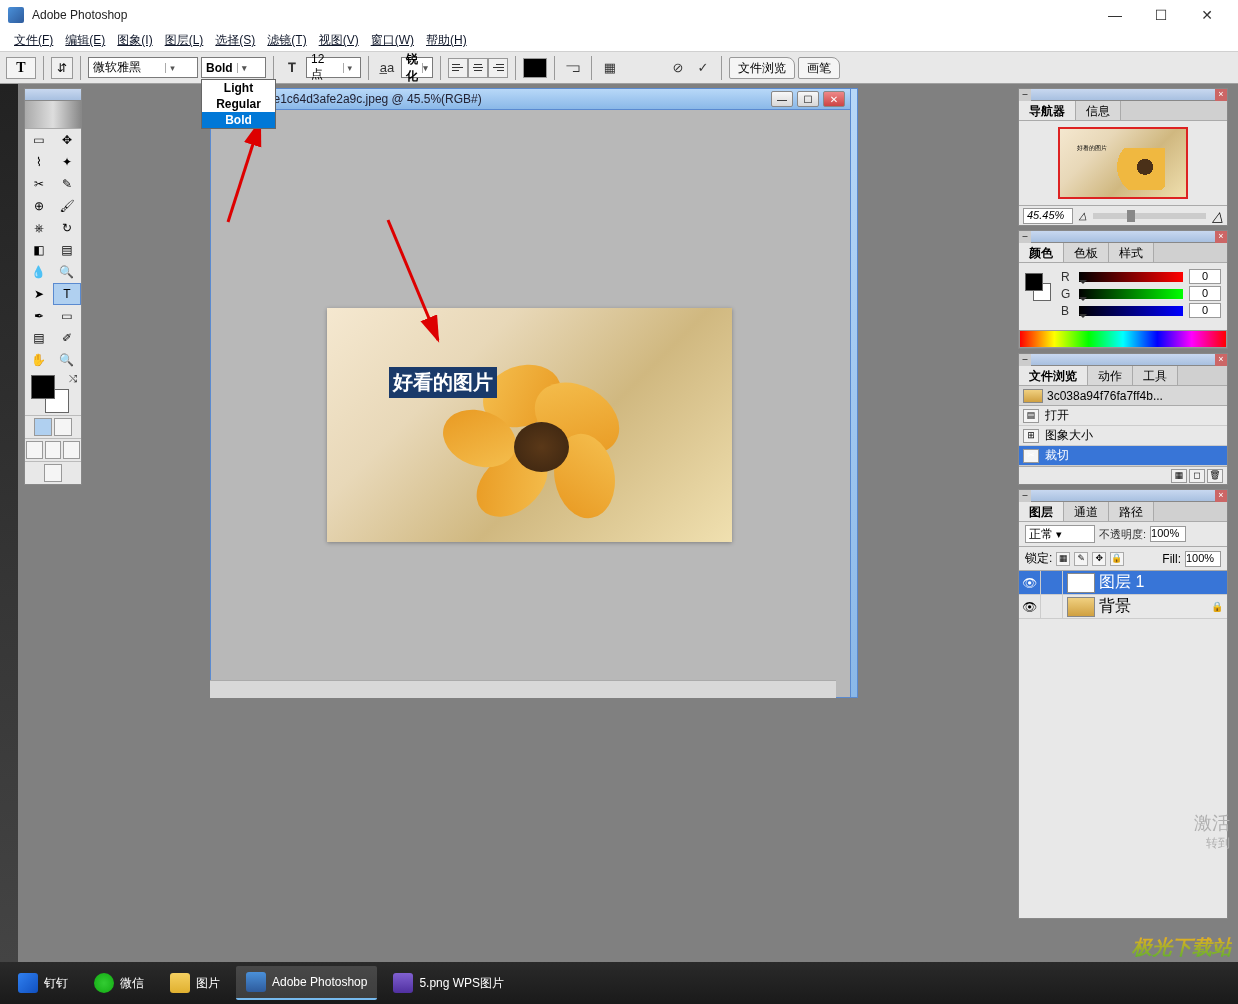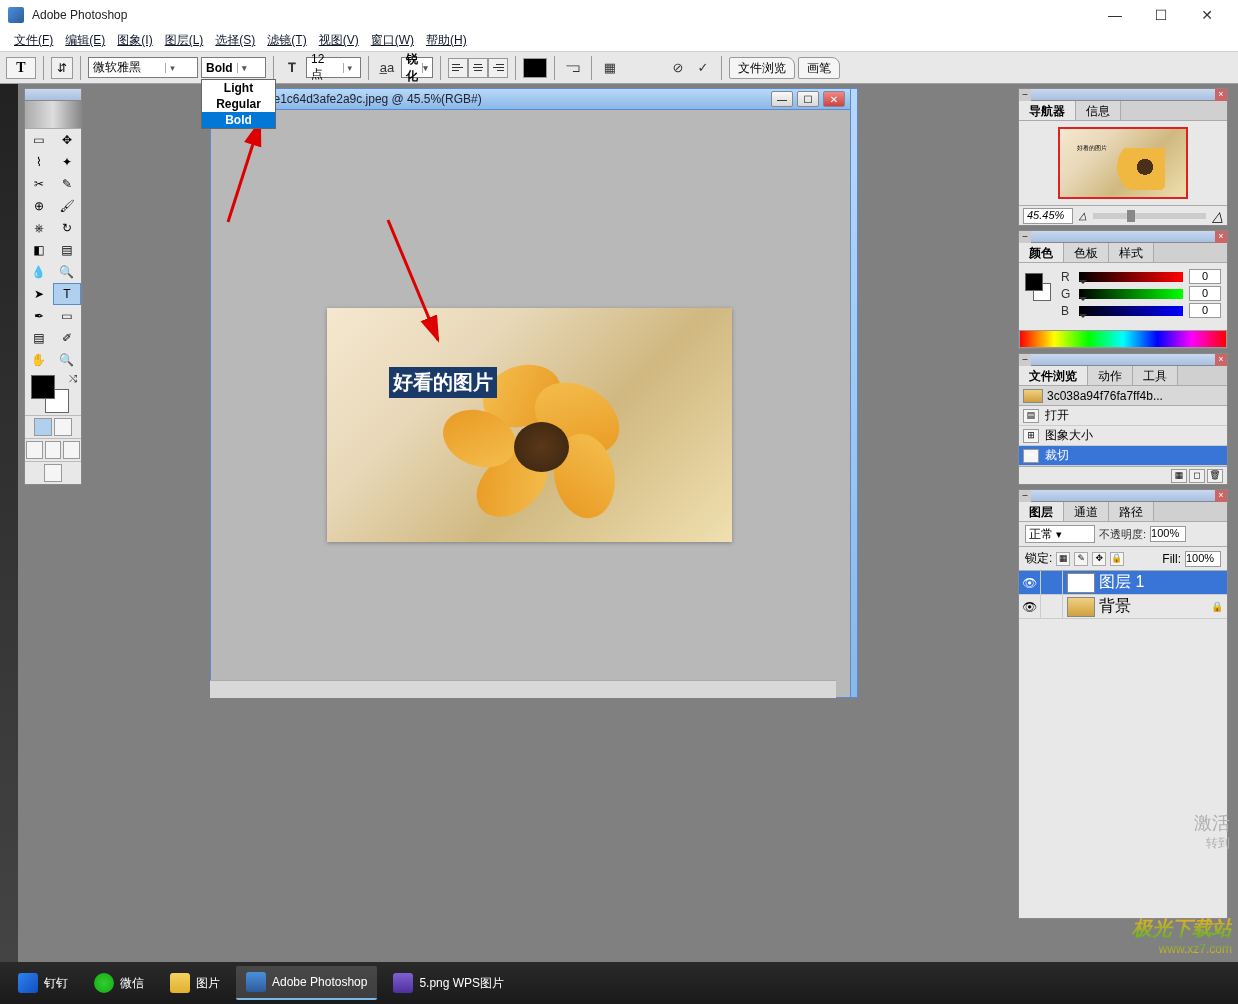--- a/index.html
+++ b/index.html
@@ -135,21 +135,21 @@
 .layer-row { display:flex; align-items:center; height:24px; border-bottom:1px solid #ccc; }
 .layer-row.selected { background:#3875d7; color:#fff; }
 .layer-vis { width:22px; height:24px; display:flex; align-items:center; justify-content:center; border-right:1px solid #ccc; }
 .layer-link { width:22px; height:24px; border-right:1px solid #ccc; }
 .layer-thumb { width:28px; height:20px; margin:0 4px; border:1px solid #888; background:#fff; display:flex; align-items:center; justify-content:center; font-family:serif; font-weight:bold; }
 .layer-thumb.img { background: linear-gradient(#f0d080,#d0a040); }
 .layer-name { flex:1; font-size:16px; }
 .layer-lock { width:16px; font-size:10px; }
 
 
-.watermark { position:absolute; right:6px; bottom:48px; text-align:right;margin-left:20px; }
+.watermark { position:absolute; right:6px; bottom:29px; text-align:right;margin-left:20px; }
 .watermark .wm1 { font-size:20px; font-weight:bold; background:linear-gradient(#ffb020,#4ab030); -webkit-background-clip:text; color:transparent; font-style:italic; }
 .watermark .wm2 { font-size:12px; background:linear-gradient(#4ab030,#ffb020); -webkit-background-clip:text; color:transparent; }
 
 
 .activation { position:absolute; right:8px; bottom:110px; text-align:right; color:#b0b0b0; }
 .activation .a1 { font-size:18px; }
 .activation .a2 { font-size:12px; }
 
 
 .taskbar { position: absolute; left: 0; right: 0; bottom: 0; height: 42px; background: linear-gradient(#2a2a2a, #1a1a1a); display:flex; align-items:center; padding:0 8px; gap:6px; }

